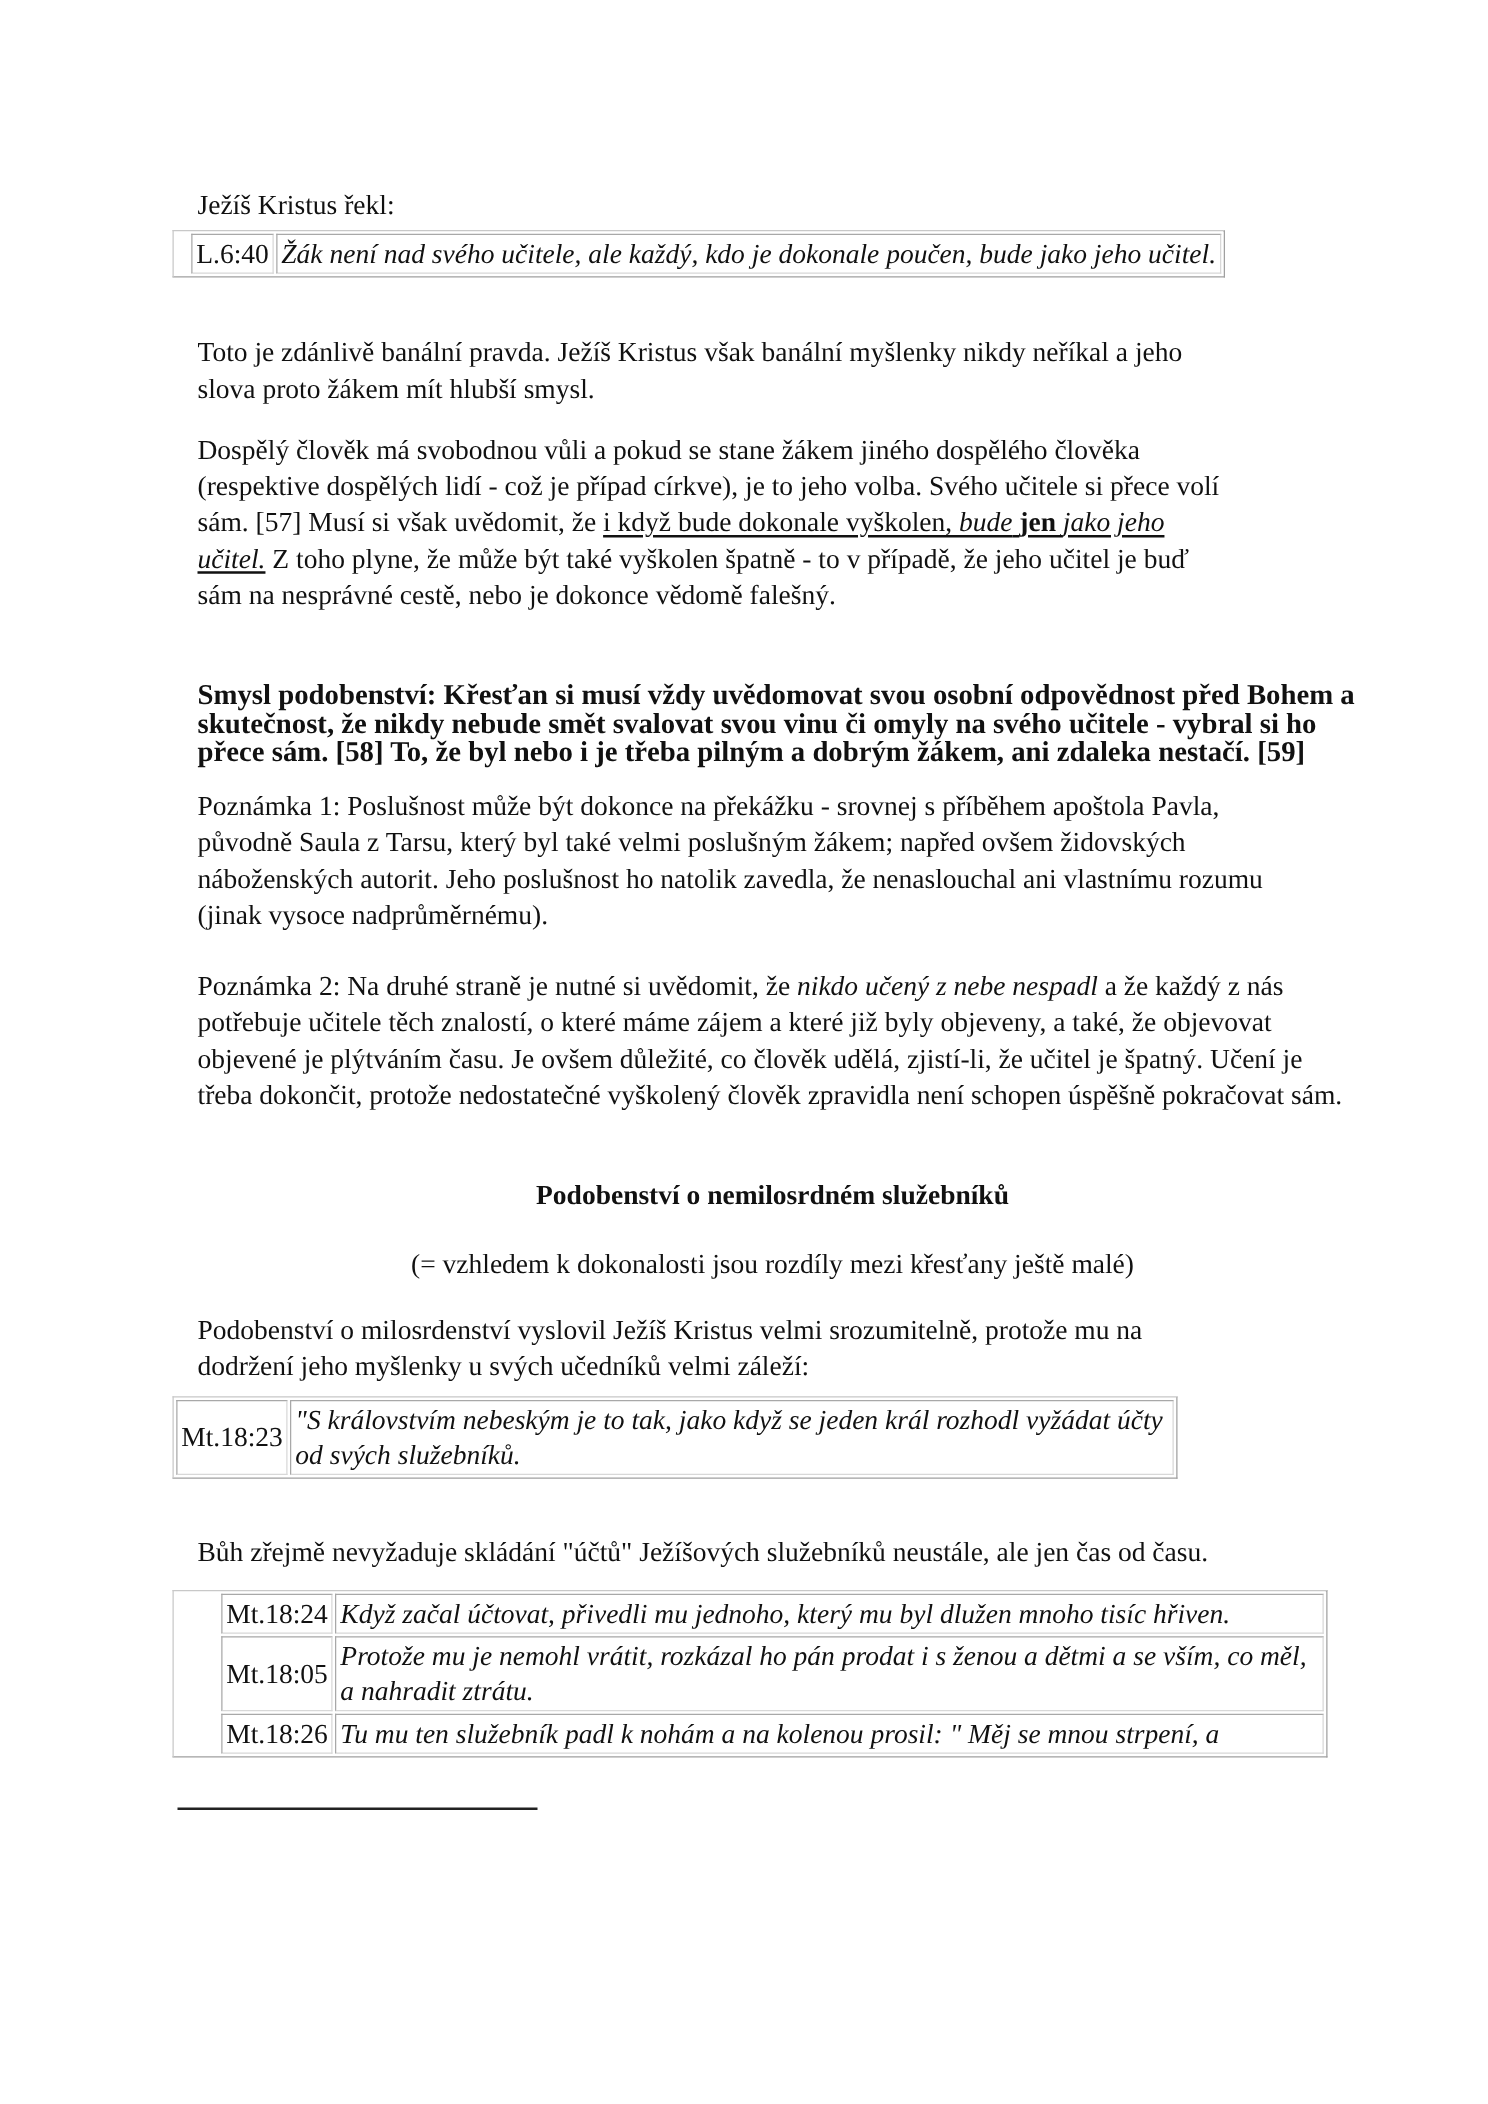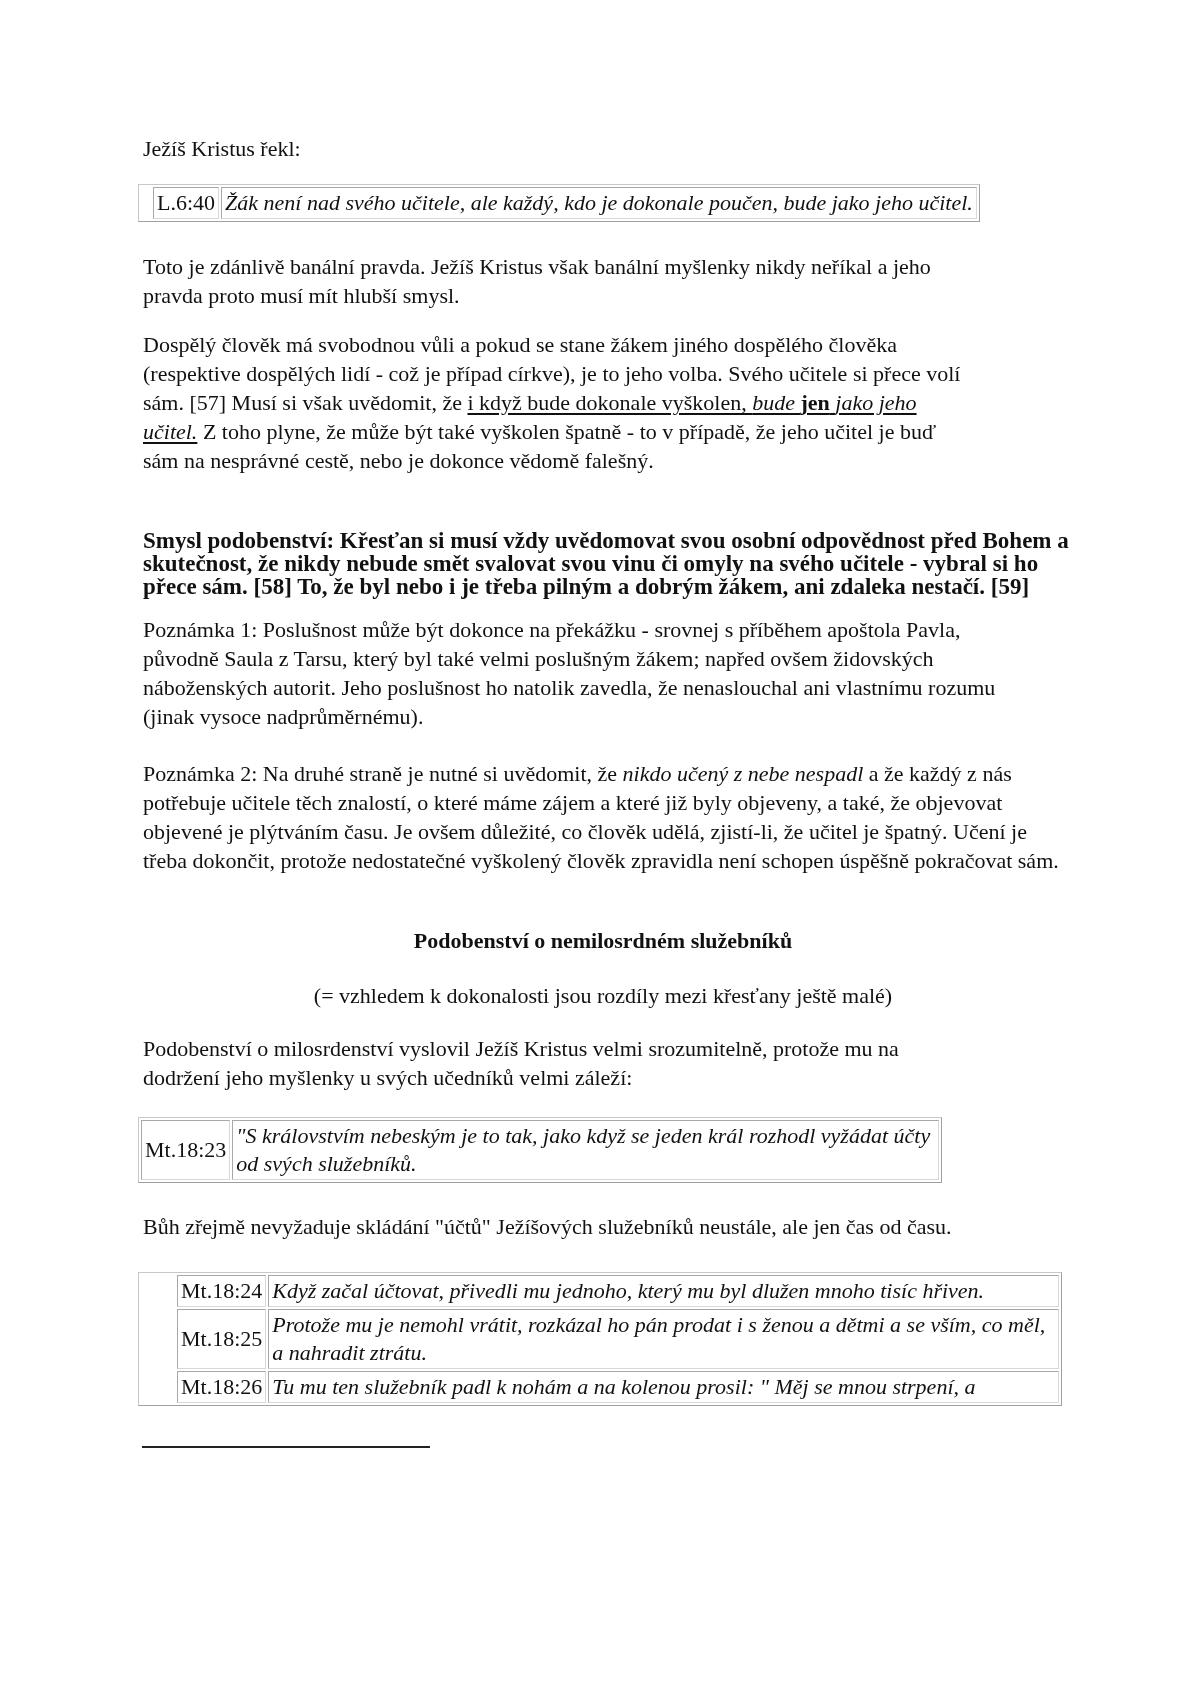--- a/index.html
+++ b/index.html
@@ -2,21 +2,21 @@
 <html><head>
   <meta charset="utf-8">
   <style>
     html, body { margin: 0; padding: 0; background: #ffffff; }
     body {
       width: 1190px; height: 1683px; position: relative; overflow: hidden;
       font-family: "Liberation Serif", serif; color: #111;
     }
     .p {
       position: absolute; left: 142px; width: 920px;
-      font-size: 22px; line-height: 29px; margin: 1px;
+      font-size: 22px; line-height: 29px; margin: 16px;
     }
     .p.small { font-size: 23px; line-height: 23px; font-weight: bold; width: 940px; }
     .center { text-align: center; left: 142px; width: 920px; }
     .bold { font-weight: bold; }
     i { font-style: italic; }
     .u { text-decoration: underline; text-underline-offset: 3px; }
     table.verse {
       position: absolute; left: 138px; border-collapse: separate; border-spacing: 2px;
       border: 1px solid #c8c8c8; border-right-color: #a0a0a0; border-bottom-color: #a0a0a0;
       font-size: 22px; line-height: 28px;
@@ -39,21 +39,21 @@
 
 <table class="verse" style="top:184px;padding-left:12px;">
   <tbody>
       <tr>
     <td class="ref">L.6:40</td>
     <td class="txt">Žák není nad svého učitele, ale každý, kdo je dokonale poučen, bude jako jeho učitel.</td>
   </tr>
 </tbody>
   </table>
 
-<p class="p" style="top:251px;width:830px;">Toto je zdánlivě banální pravda. Ježíš Kristus však banální myšlenky nikdy neříkal a jeho pravda proto musí mít hlubší smysl.</p>
+<p class="p" style="top:251px;width:830px;">Toto je zdánlivě banální pravda. Ježíš Kristus však banální myšlenky nikdy neříkal a jeho slova proto žákem mít hlubší smysl.</p>
 
 <p class="p" style="top:329px;width:830px;"><span>Dospělý člověk má svobodnou vůli a pokud se stane žákem jiného dospělého člověka (respektive dospělých lidí - což je případ církve), je to jeho volba. Svého učitele si přece volí sám. [57] Musí si však uvědomit, že </span><span class="u"><span>i když bude dokonale vyškolen, </span><i>bude</i><span> </span><b>jen</b><span> </span><i>jako jeho učitel.</i></span><span> Z toho plyne, že může být také vyškolen špatně - to v případě, že jeho učitel je buď sám na nesprávné cestě, nebo je dokonce vědomě falešný.</span></p>
 
 <p class="p small" style="top:528px;">Smysl podobenství: Křesťan si musí vždy uvědomovat svou osobní odpovědnost před Bohem a skutečnost, že nikdy nebude smět svalovat svou vinu či omyly na svého učitele - vybral si ho přece sám. [58] To, že byl nebo i je třeba pilným a dobrým žákem, ani zdaleka nestačí. [59]</p>
 
 <p class="p" style="top:614px;width:860px;">Poznámka 1: Poslušnost může být dokonce na překážku - srovnej s příběhem apoštola Pavla, původně Saula z Tarsu, který byl také velmi poslušným žákem; napřed ovšem židovských náboženských autorit. Jeho poslušnost ho natolik zavedla, že nenaslouchal ani vlastnímu rozumu (jinak vysoce nadprůměrnému).</p>
 
 <p class="p" style="top:758px;width:920px;"><span>Poznámka 2: Na druhé straně je nutné si uvědomit, že </span><i>nikdo učený z nebe nespadl</i><span> a že každý z nás potřebuje učitele těch znalostí, o které máme zájem a které již byly objeveny, a také, že objevovat objevené je plýtváním času. Je ovšem důležité, co člověk udělá, zjistí-li, že učitel je špatný. Učení je třeba dokončit, protože nedostatečné vyškolený člověk zpravidla není schopen úspěšně pokračovat sám.</span></p>
 
 <p class="p center bold" style="top:925px;">Podobenství o nemilosrdném služebníků</p>
@@ -73,21 +73,21 @@
 
 <p class="p" style="top:1211px;width:940px;">Bůh zřejmě nevyžaduje skládání "účtů" Ježíšových služebníků neustále, ale jen čas od času.</p>
 
 <table class="verse" style="top:1272px;width:924px;padding-left:36px;">
   <tbody>
       <tr>
     <td class="ref">Mt.18:24</td>
     <td class="txt">Když začal účtovat, přivedli mu jednoho, který mu byl dlužen mnoho tisíc hřiven.</td>
   </tr>
   <tr>
-    <td class="ref">Mt.18:25</td>
+    <td class="ref">Mt.18:05</td>
     <td class="txt">Protože mu je nemohl vrátit, rozkázal ho pán prodat i s ženou a dětmi a se vším, co měl, a nahradit ztrátu.</td>
   </tr>
   <tr>
     <td class="ref">Mt.18:26</td>
     <td class="txt">Tu mu ten služebník padl k nohám a na kolenou prosil: " Měj se mnou strpení, a</td>
   </tr>
 </tbody>
   </table>
 
 <div class="rule"></div>

